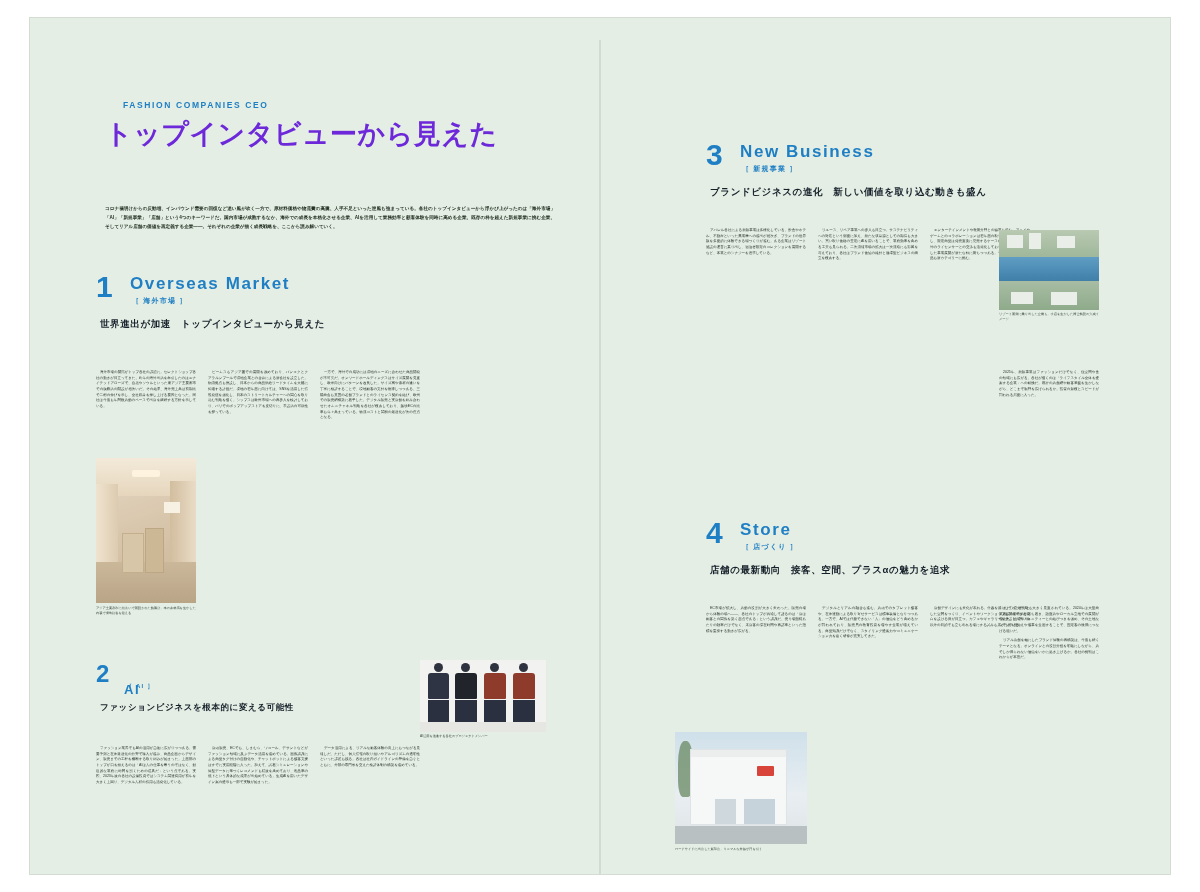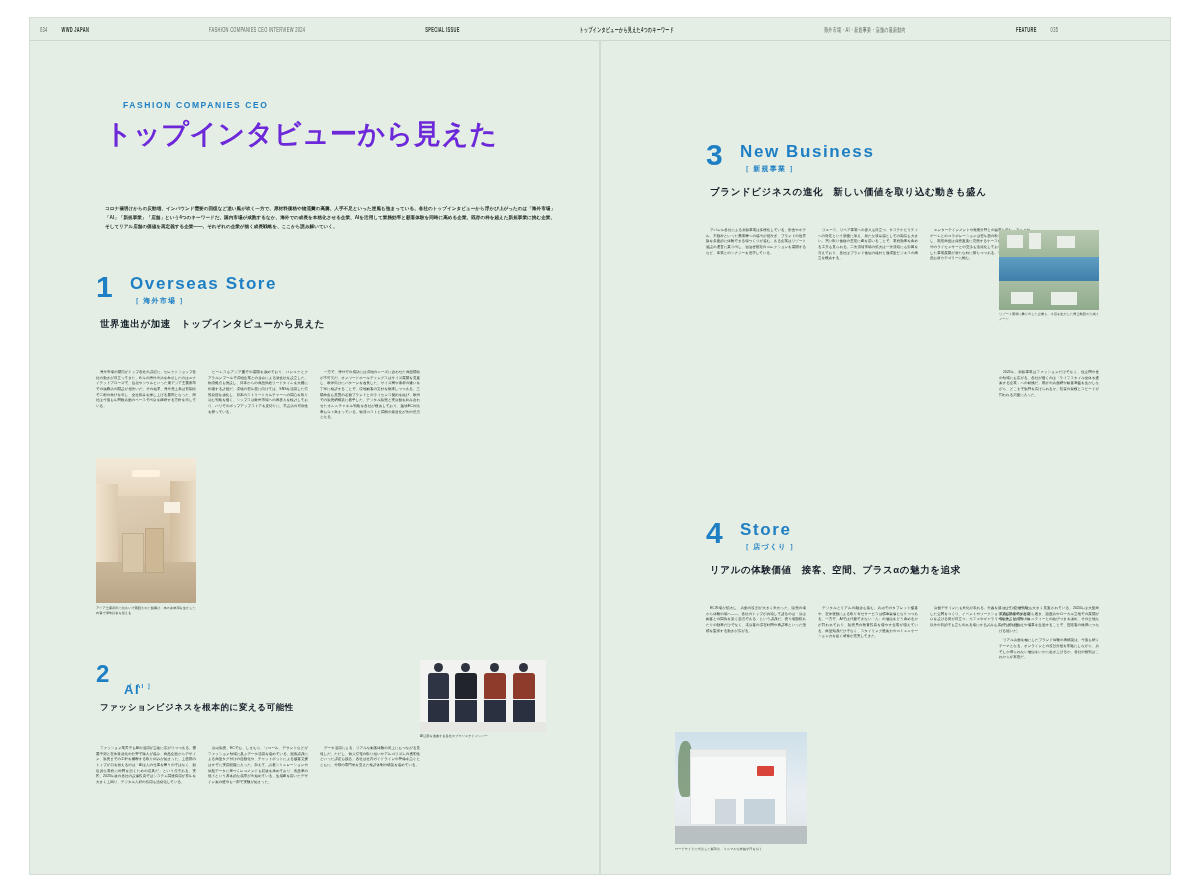--- a/index.html
+++ b/index.html
@@ -137,44 +137,34 @@
   .ph4 .win{position:absolute;left:52%;bottom:18%;width:24%;height:22%;background:#c6d3da;}
   .ph4 .logo{position:absolute;left:62%;top:30%;width:13%;height:9%;background:#d8443a;border-radius:1px;}
   .ph4 .street{position:absolute;left:0;bottom:0;width:100%;height:16%;background:#b9c0c2;}
   .ph4 .tree{position:absolute;left:2%;top:8%;width:12%;height:50%;background:#6f8f6a;border-radius:40% 40% 30% 30%;opacity:.8;}
 </style>
 </head>
 <body>
 
 <div class="spread">
 
-  <div class="runhead">
-    <span class="rh rh-a">034</span>
-    <span class="rh rh-b">WWD JAPAN</span>
-    <span class="rh rh-c">FASHION COMPANIES CEO INTERVIEW 2024</span>
-    <span class="rh rh-d">SPECIAL ISSUE</span>
-    <span class="rh rh-e">トップインタビューから見えた4つのキーワード</span>
-    <span class="rh rh-f">海外市場・AI・新規事業・店舗の最新動向</span>
-    <span class="rh rh-g">FEATURE</span>
-    <span class="rh rh-h">035</span>
-  </div>
 
   <div class="gutter"></div>
 
   <div class="page page-left">
 
     <div class="kicker">FASHION COMPANIES CEO</div>
     <div class="headline">
       <div>トップインタビューから見えた</div>
     </div>
     <div class="lede">コロナ禍明けからの反動増、インバウンド需要の回復など追い風が吹く一方で、原材料価格や物流費の高騰、人手不足といった逆風も強まっている。各社のトップインタビューから浮かび上がったのは「海外市場」「AI」「新規事業」「店舗」という4つのキーワードだ。国内市場が成熟するなか、海外での成長を本格化させる企業、AIを活用して業務効率と顧客体験を同時に高める企業、既存の枠を超えた新規事業に挑む企業、そしてリアル店舗の価値を再定義する企業——。それぞれの企業が描く成長戦略を、ここから読み解いていく。</div>
 
     <div class="sec" style="left:66px;top:232px;width:330px;">
       <span class="num">1</span>
-      <span class="en">Overseas Store</span>
+      <span class="en">Overseas Market</span>
       <span class="ja">［ 海外市場 ］</span>
       <span class="sub">世界進出が加速　トップインタビューから見えた</span>
     </div>
 
     <div class="col" style="left:66px;top:330px;width:100px;height:80px;">
       <p>海外市場の開拓がトップ各社の課題に。セレクトショップ各社の動きが目立ってきた。昨年の海外出店を牽引したのはユナイテッドアローズで、台北やソウルといった東アジア主要都市での旗艦店の開設が相次いだ。その結果、海外売上高は前期比で二桁の伸びを示し、全社収益を押し上げる要因となった。同社は今後も年間数店舗のペースで出店を継続する方針を示している。</p>
     </div>
     <div class="col" style="left:178px;top:330px;width:100px;height:235px;">
       <p>ビームスもアジア圏での展開を強めており、バンコクとクアラルンプールで現地企業との合弁による新会社を設立した。物流拠点も併設し、日本からの商品供給リードタイムを大幅に短縮する計画だ。現地の若年層に向けては、SNSを活用した情報発信を強化し、日本のストリートカルチャーへの関心を取り込む戦略を描く。シップスは欧州市場への再参入を検討しており、パリでのポップアップストアを皮切りに、常設店の可能性を探っている。</p>
     </div>
@@ -268,21 +258,21 @@
         <div class="bldg b3"></div>
       <div class="bldg b4"></div>
         <div class="bldg b5"></div>
     </div>
     <div class="cap" style="left:398px;top:272px;width:100px;">リゾート開発に乗り出した企業も。水辺を生かした複合施設の完成イメージ</div>
 
     <div class="sec" style="left:105px;top:478px;width:340px;">
       <span class="num">4</span>
       <span class="en">Store</span>
       <span class="ja">［ 店づくり ］</span>
-      <span class="sub">リアルの体験価値　接客、空間、プラスαの魅力を追求</span>
+      <span class="sub">店舗の最新動向　接客、空間、プラスαの魅力を追求</span>
     </div>
 
     <div class="col" style="left:105px;top:566px;width:100px;height:110px;">
       <p>EC市場が拡大し、店舗の役割が大きく変わった。販売の場から体験の場へ——。各社のトップが共通して語るのは「店は顧客との関係を築く起点である」という認識だ。売り場面積あたりの効率だけでなく、来店客の滞在時間や再訪率といった指標を重視する動きが広がる。</p>
     </div>
     <div class="col" style="left:217px;top:566px;width:100px;height:250px;">
       <p>デジタルとリアルの融合も進む。店頭でのタブレット接客や、在庫連動による取り寄せサービスは標準装備となりつつある。一方で、AIでは代替できない「人」の価値をどう高めるかが問われており、販売員の教育投資を増やす企業が増えている。商品知識だけでなく、スタイリング提案力やコミュニケーション力を磨く研修が充実してきた。</p>
     </div>
     <div class="col" style="left:329px;top:566px;width:100px;height:250px;">
       <p>店舗デザインにも変化が表れる。什器を減らしてゆったりとした空間をつくり、イベントやワークショップを開催できる余白を設ける例が目立つ。カフェやギャラリーを併設し、買い物以外の目的でも立ち寄れる場にする試みも広がっている。</p>

